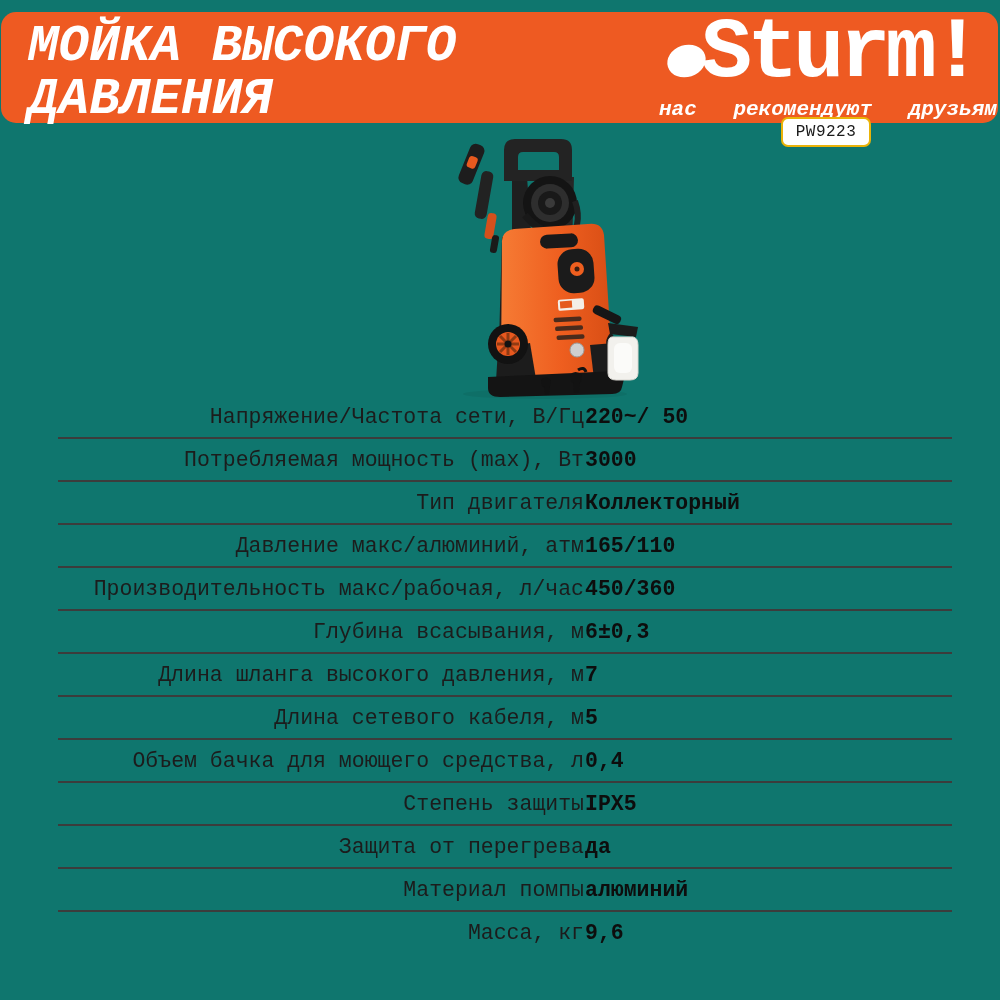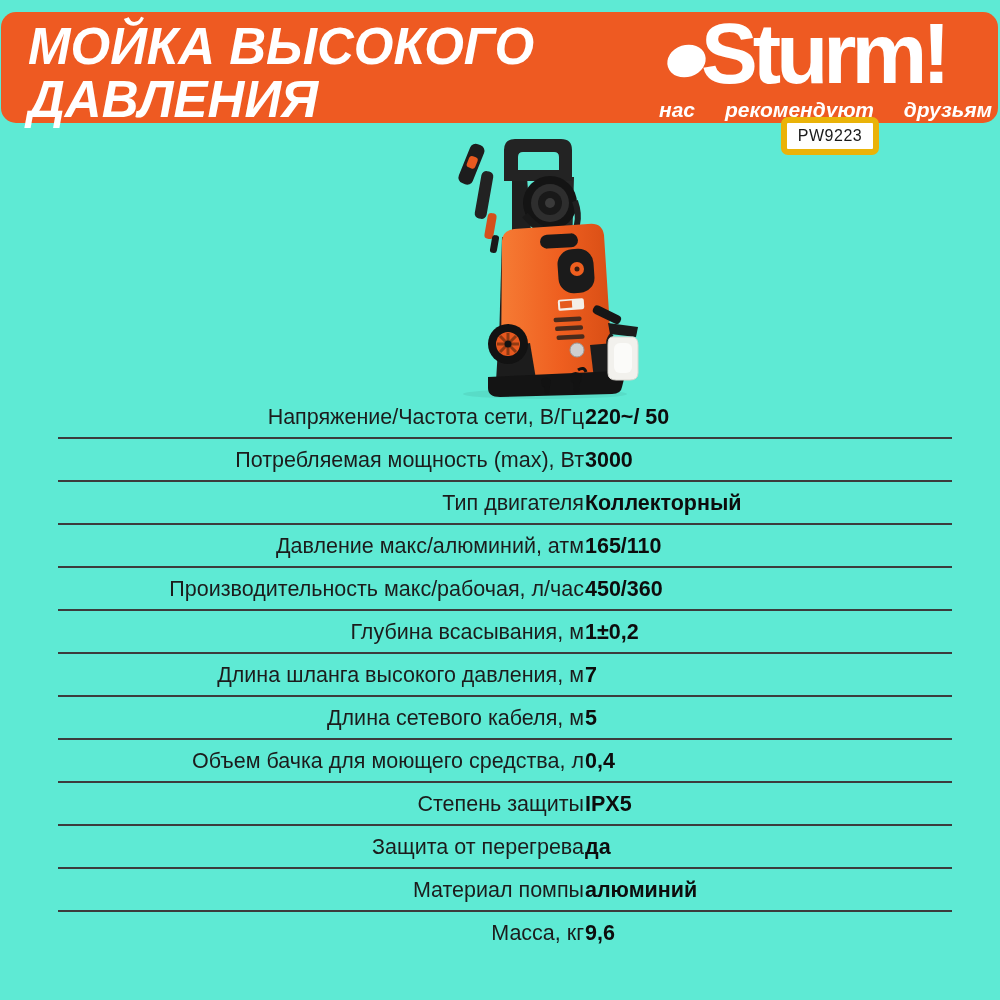--- a/index.html
+++ b/index.html
@@ -1,18 +1,18 @@
 <!DOCTYPE html>
 <html><head>
 <meta charset="utf-8">
 <style>
   html,body{margin:0;padding:0;background:#fff;}
   .page{
-    position:relative;width:1000px;height:1000px;background:#5eead4;
-    overflow:hidden;font-family:Liberation Sans, sans-serif;
+    position:relative;width:1000px;height:1000px;background:#0f766e;
+    overflow:hidden;font-family:Liberation Mono, monospace;
   }
   
   .banner{
     position:absolute;left:1px;top:12px;width:997px;height:111px;
     background:#EE5A22;border-radius:15px;
   }
   .title{
     position:absolute;left:27px;top:8px;
     font-style:italic;font-weight:900;font-size:51px;line-height:53px;
     color:#ffffff;letter-spacing:0px;white-space:nowrap;
@@ -28,21 +28,21 @@
     white-space:nowrap;
   }
   .tagline{
     position:absolute;left:658px;top:86px;width:330px;
     font-style:italic;font-weight:bold;font-size:21px;color:#ffffff;
     text-align:justify;text-align-last:justify;white-space:nowrap;
     word-spacing:24px;
   }
   .model-badge{
     position:absolute;left:781px;top:117px;width:86px;height:26px;
-    background:#ffffff;border:6px solid #eab308;border-radius:7px;
+    background:#ffffff;border:2px solid #eab308;border-radius:7px;
     display:flex;align-items:center;justify-content:center;
     font-size:16px;color:#1a1a1a;z-index:5;letter-spacing:.5px;
   }
   
   .photo{position:absolute;left:440px;top:137px;width:205px;height:265px;}
   
   .spec-table{position:absolute;left:0;top:395px;width:1000px;}
   .row{position:relative;height:43px;}
   .row:not(:last-child)::after{
     content:"";position:absolute;left:58px;right:48px;bottom:-1px;height:2px;
@@ -183,21 +183,21 @@
       <span class="val">165/110</span>
     </div>
 
     <div class="row">
       <span class="lbl">Производительность макс/рабочая, л/час</span>
       <span class="val">450/360</span>
     </div>
 
     <div class="row">
       <span class="lbl">Глубина всасывания, м</span>
-      <span class="val">1±0,2</span>
+      <span class="val">6±0,3</span>
     </div>
 
     <div class="row">
       <span class="lbl">Длина шланга высокого давления, м</span>
       <span class="val">7</span>
     </div>
 
     <div class="row">
       <span class="lbl">Длина сетевого кабеля, м</span>
       <span class="val">5</span>

